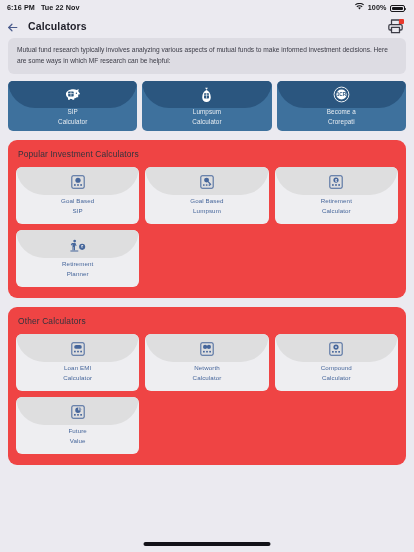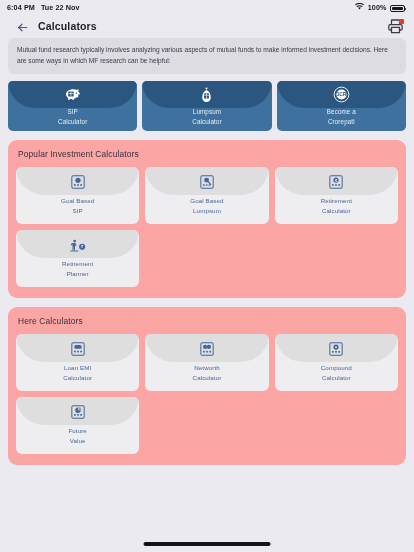--- a/index.html
+++ b/index.html
@@ -45,21 +45,21 @@
     background: #16161a;
     border-radius: 0 1px 1px 0;
   }
   .battery > i { display: block; height: 100%; width: 100%; background: #16161a; border-radius: 1px; }
 
   
   .appbar {
     height: 24px;
     display: flex;
     align-items: center;
-    padding: 0 10px 0 16px;
+    padding: 0 10px 0 6px;
     gap: 9px;
   }
   .back-icon { width: 13px; height: 13px; display: block; flex: 0 0 auto; }
   .appbar-title {
     font-size: 10.5px;
     font-weight: 600;
     color: #22222c;
     letter-spacing: 0.15px;
     flex: 1 1 auto;
   }
@@ -125,21 +125,21 @@
     margin-top: 4px;
     text-align: center;
     font-size: 6.3px;
     line-height: 1.5;
     color: #e9eef3;
     letter-spacing: 0.1px;
   }
 
   
   .section {
-    background: #fca5a5;
+    background: #ef4444;
     border-radius: 9px;
     padding: 9px 8px 11px;
     margin-bottom: 9px;
   }
   .section-title {
     font-size: 8.4px;
     font-weight: 500;
     color: #33333d;
     letter-spacing: 0.15px;
     margin-bottom: 8px;
@@ -198,21 +198,21 @@
     height: 4px;
     background: #121218;
     border-radius: 3px;
   }
 </style>
 </head>
 <body>
 
 <div class="statusbar">
   <div class="sb-left">
-    <span>6:04 PM</span>
+    <span>6:16 PM</span>
     <span>Tue 22 Nov</span>
   </div>
   <div class="sb-right">
     <span class="wifi-glyph">
       <svg width="9" height="7" viewBox="0 0 16 12" fill="#16161a">
         <path d="M8 11.2 5.6 8.3a3.8 3.8 0 0 1 4.8 0L8 11.2z"></path>
         <path d="M8 5.6c1.6 0 3.1.6 4.2 1.6l1.2-1.5A8.3 8.3 0 0 0 8 3.6a8.3 8.3 0 0 0-5.4 2.1l1.2 1.5A6.3 6.3 0 0 1 8 5.6z"></path>
         <path d="M8 1.4c2.6 0 5 .9 6.8 2.5L16 2.4A12.3 12.3 0 0 0 8 -.5 12.3 12.3 0 0 0 0 2.4l1.2 1.5A10.4 10.4 0 0 1 8 1.4z"></path>
       </svg>
     </span>
@@ -365,21 +365,21 @@
         <div class="calc-label">
           <div>Retirement</div>
           <div>Planner</div>
         </div>
       </div>
 
     </div>
   </div>
 
   <div class="section">
-    <div class="section-title">Here Calculators</div>
+    <div class="section-title">Other Calculators</div>
     <div class="grid">
 
       <div class="calc-card">
         <div class="calc-arch"></div>
         <div class="calc-icon">
           <svg width="16" height="16" viewBox="0 0 22 22" fill="none">
             <rect x="2.5" y="2.5" width="17" height="17" rx="2" stroke="#46669b" stroke-width="1.4"></rect>
             <rect x="5.8" y="5.6" width="10.4" height="5.2" rx="2.6" fill="#46669b"></rect>
             <rect x="5.5" y="13.4" width="2.4" height="2.2" fill="#46669b"></rect>
             <rect x="9.8" y="13.4" width="2.4" height="2.2" fill="#46669b"></rect>

